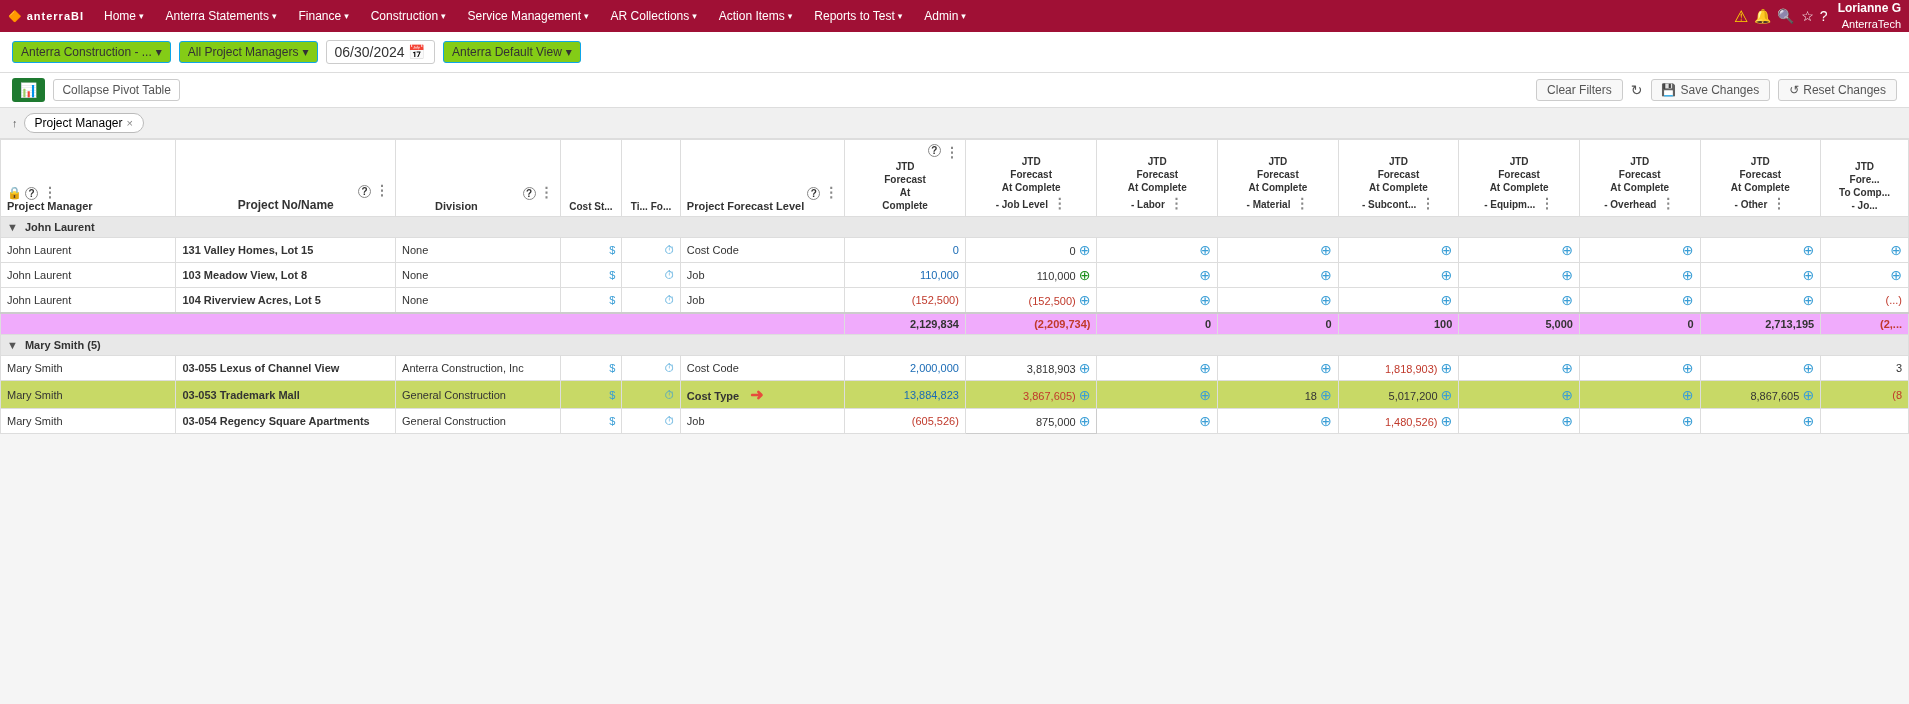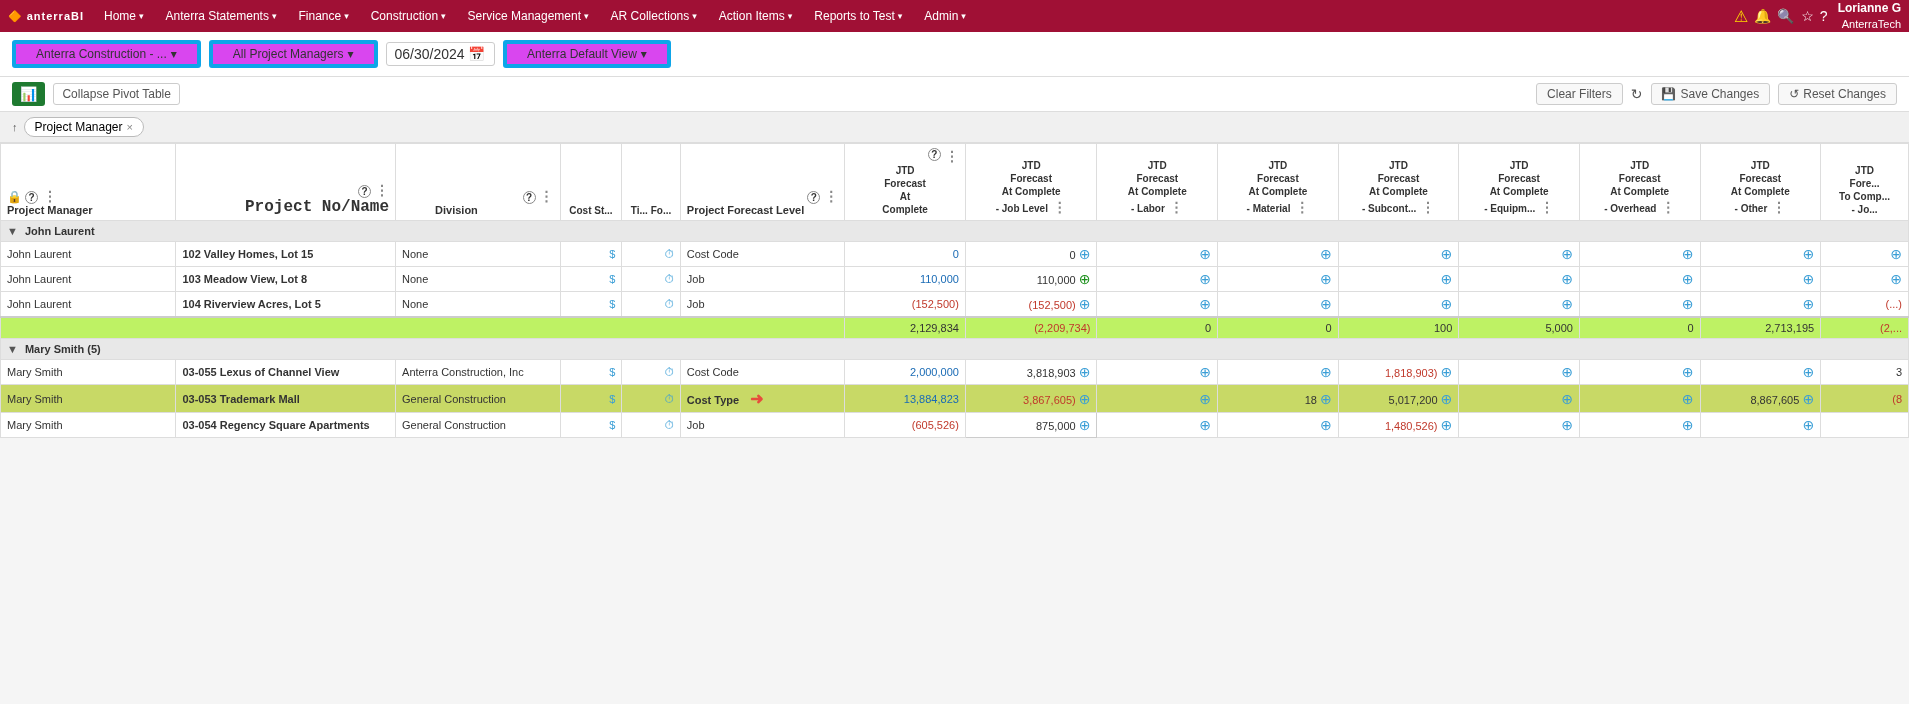--- a/index.html
+++ b/index.html
@@ -44,23 +44,23 @@
       background: #fff;
       border-bottom: 1px solid #ddd;
       padding: 8px 12px;
       display: flex;
       align-items: center;
       gap: 10px;
     }
     .sub-header-title { font-size: 14px; font-weight: bold; color: #333; flex: 1; }
     .sub-header-controls { display: flex; align-items: center; gap: 8px; }
     .dropdown-btn {
-      border: 4px solid #0ea5e9;
-      background: #d946ef;
-      padding: 3px 20px;
+      border: 1px solid #0ea5e9;
+      background: #84cc16;
+      padding: 3px 8px;
       border-radius: 3px;
       cursor: pointer;
       display: flex; align-items: center; gap: 4px;
       font-size: 12px;
       color: #333;
     }
     .date-field {
       border: 1px solid #ccc;
       background: #fff;
       padding: 3px 8px;
@@ -188,22 +188,22 @@
     td.blue { color: #1a6bb5; }
     td.paren { color: #c0392b; }
 
     
     tr.group-row td {
       background: #e8e8e8;
       font-weight: bold;
       font-size: 11px;
     }
     tr.subtotal-row td {
-      background: #bef264;
-      font-weight: normal;
+      background: #f0abfc;
+      font-weight: bold;
       border-top: 2px solid #ccc;
     }
 
     
     tr.highlight-row td { background: #c8d966; }
     .icon-dots { color: #888; cursor: pointer; font-size: 14px; margin-left: 2px; }
     .icon-plus-circle { color: #3a9ed6; cursor: pointer; font-size: 14px; }
     .icon-clock { color: #3a9ed6; font-size: 12px; }
     .icon-dollar { color: #3a9ed6; }
 
@@ -331,21 +331,21 @@
             <span style="font-size:10px;border:1px solid #888;border-radius:50%;width:13px;height:13px;display:inline-flex;align-items:center;justify-content:center;">?</span>
             <span class="icon-dots">⋮</span>
           </div>
           <div style="text-align:left;font-size:11px;">Project Manager</div>
         </th>
         <th class="col-proj">
           <div style="display:flex;align-items:flex-end;justify-content:flex-end;gap:2px;">
             <span style="font-size:10px;border:1px solid #888;border-radius:50%;width:13px;height:13px;display:inline-flex;align-items:center;justify-content:center;">?</span>
             <span class="icon-dots">⋮</span>
           </div>
-          <div style="text-align:right;font-size:16px;font-family:Liberation Mono, monospace;">Project No/Name</div>
+          <div style="text-align:center;font-size:12px;">Project No/Name</div>
         </th>
         <th class="col-div">
           <div style="display:flex;align-items:flex-end;justify-content:flex-end;gap:2px;">
             <span style="font-size:10px;border:1px solid #888;border-radius:50%;width:13px;height:13px;display:inline-flex;align-items:center;justify-content:center;">?</span>
             <span class="icon-dots">⋮</span>
           </div>
           <div style="text-align:left;font-size:11px;padding-left:33px;">Division</div>
         </th>
         <th class="col-cs" style="min-width:38px;">
           <div style="font-size:10px;">Cost St...</div>
@@ -411,21 +411,21 @@
 
       <tr class="group-row">
         <td colspan="15">
           <span class="pm-arrow">▼</span>
           <strong>John Laurent</strong>
         </td>
       </tr>
 
       <tr>
         <td>John Laurent</td>
-        <td><strong>102 Valley Homes, Lot 15</strong></td>
+        <td><strong>131 Valley Homes, Lot 15</strong></td>
         <td>None</td>
         <td class="num"><span class="icon-dollar">$</span></td>
         <td class="num"><span class="icon-clock">⏱</span></td>
         <td>Cost Code</td>
         <td class="num blue">0</td>
         <td class="num">0 <span class="icon-plus-circle">⊕</span></td>
         <td class="num"><span class="icon-plus-circle">⊕</span></td>
         <td class="num"><span class="icon-plus-circle">⊕</span></td>
         <td class="num"><span class="icon-plus-circle">⊕</span></td>
         <td class="num"><span class="icon-plus-circle">⊕</span></td>

